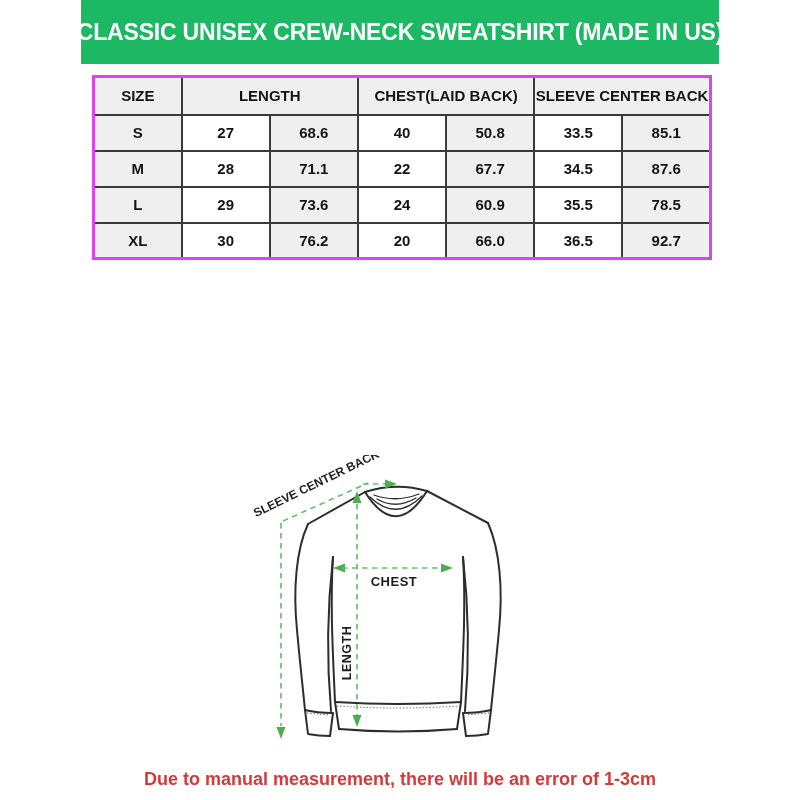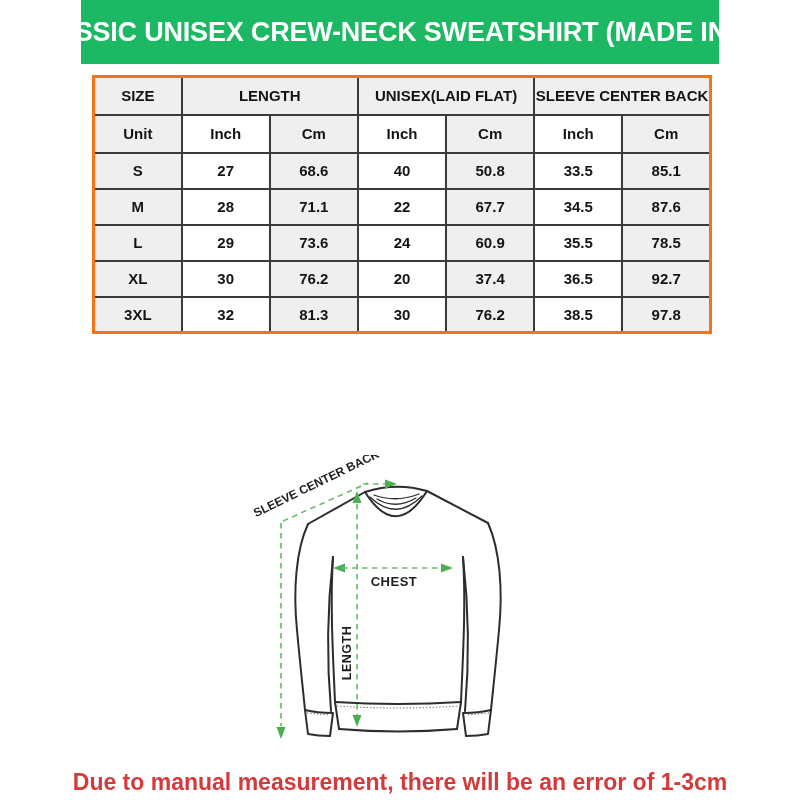--- a/index.html
+++ b/index.html
@@ -5,48 +5,48 @@
   html,body{margin:0;padding:0;}
   body{
     width:800px;height:800px;background:#ffffff;position:relative;
     font-family:"Liberation Sans", sans-serif;overflow:hidden;
   }
   .banner{
     position:absolute;left:81px;top:0;width:638px;height:64px;
     background:#1db863;display:flex;align-items:center;justify-content:center;
   }
   .banner h1{
-    margin:0;color:#ffffff;font-size:27px;font-weight:bold;letter-spacing:-0.2px;
+    margin:0;color:#ffffff;font-size:23px;font-weight:bold;letter-spacing:-0.2px;
     white-space:nowrap;
   }
   table.size-table{
     position:absolute;left:92px;top:75px;width:620px;
     border-collapse:collapse;table-layout:fixed;
-    border:3px solid #f97316;
+    border:3px solid #d946ef;
   }
   table.size-table col{width:14.2857%;}
   table.size-table th, table.size-table td{
     border:2px solid #3a3a3a;text-align:center;vertical-align:middle;
     font-weight:bold;color:#141414;font-size:15px;padding:0;
   }
   tr.group-row{height:38px;}
   tr.unit-row{height:38px;}
   tr.data-row{height:36px;}
   .shade{background:#efefef;}
   .plain{background:#ffffff;}
   svg.diagram{position:absolute;left:230px;top:455px;}
   .outline{fill:none;stroke:#2d2d2d;stroke-width:2;stroke-linecap:round;stroke-linejoin:round;}
   .thin{fill:none;stroke:#2d2d2d;stroke-width:1.3;stroke-linecap:round;}
   .stitch{fill:none;stroke:#4a4a4a;stroke-width:0.9;stroke-dasharray:1.3 2;}
   .measure{fill:none;stroke:#69bf6c;stroke-width:1.7;stroke-dasharray:5.5 4.5;}
   .arrow{fill:#4cae51;stroke:none;}
   .diagram-label{font-family:"Liberation Sans",sans-serif;font-weight:bold;fill:#1e1e1e;}
   .note{
     position:absolute;left:0;top:769px;width:800px;text-align:center;
-    color:#d43a3a;font-size:23px;font-weight:bold;
+    color:#d43a3a;font-size:18px;font-weight:bold;
   }
 </style>
 </head>
 <body>
 
 <div class="banner">
   <h1>CLASSIC UNISEX CREW-NECK SWEATSHIRT (MADE IN US)</h1>
 </div>
 
 <table class="size-table">
@@ -56,31 +56,22 @@
       <col>
       <col>
       <col>
       <col>
       <col>
     </colgroup>
   <tbody>
       <tr class="group-row">
     <th class="shade">SIZE</th>
     <th class="shade" colspan="2">LENGTH</th>
-    <th class="shade" colspan="2">UNISEX(LAID FLAT)</th>
+    <th class="shade" colspan="2">CHEST(LAID BACK)</th>
     <th class="shade" colspan="2">SLEEVE CENTER BACK</th>
-  </tr>
-  <tr class="unit-row">
-    <td class="shade">Unit</td>
-    <td class="plain">Inch</td>
-    <td class="shade">Cm</td>
-    <td class="plain">Inch</td>
-    <td class="shade">Cm</td>
-    <td class="plain">Inch</td>
-    <td class="shade">Cm</td>
   </tr>
   <tr class="data-row">
     <td class="shade">S</td>
     <td class="plain">27</td>
     <td class="shade">68.6</td>
     <td class="plain">40</td>
     <td class="shade">50.8</td>
     <td class="plain">33.5</td>
     <td class="shade">85.1</td>
   </tr>
@@ -100,32 +91,23 @@
     <td class="plain">24</td>
     <td class="shade">60.9</td>
     <td class="plain">35.5</td>
     <td class="shade">78.5</td>
   </tr>
   <tr class="data-row">
     <td class="shade">XL</td>
     <td class="plain">30</td>
     <td class="shade">76.2</td>
     <td class="plain">20</td>
-    <td class="shade">37.4</td>
+    <td class="shade">66.0</td>
     <td class="plain">36.5</td>
     <td class="shade">92.7</td>
-  </tr>
-  <tr class="data-row">
-    <td class="shade">3XL</td>
-    <td class="plain">32</td>
-    <td class="shade">81.3</td>
-    <td class="plain">30</td>
-    <td class="shade">76.2</td>
-    <td class="plain">38.5</td>
-    <td class="shade">97.8</td>
   </tr>
 </tbody>
   </table>
 
 <svg class="diagram" width="340" height="310" viewBox="0 0 340 310" xmlns="http://www.w3.org/2000/svg">
 
   <g>
 
     <path class="outline" d="M135,37 L78,69"></path>
     <path class="outline" d="M197,36 L258,68"></path>

